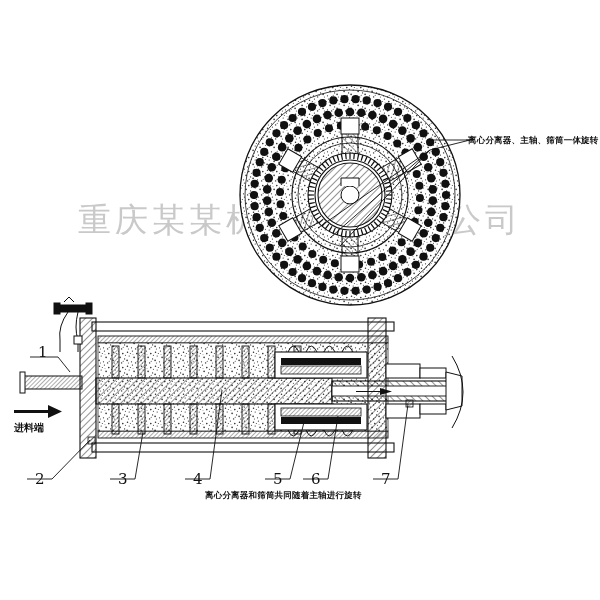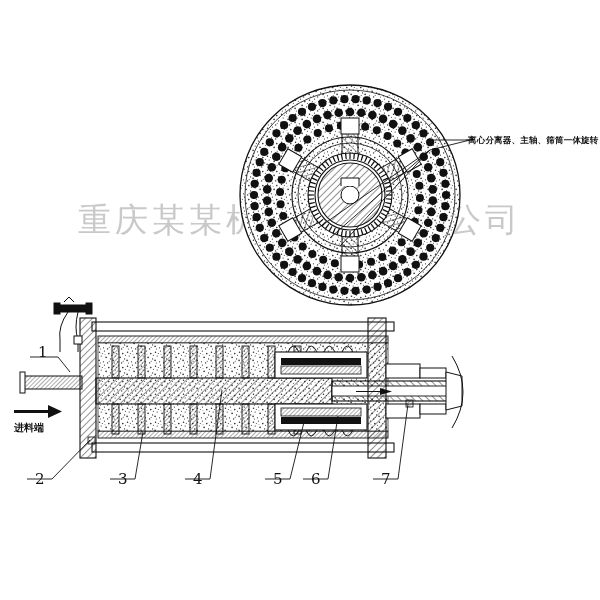--- a/index.html
+++ b/index.html
@@ -432,20 +432,21 @@
 
       <line x1="373" y1="479" x2="398" y2="479"></line>
       <path d="M398,479 L408,404"></path>
       <rect x="406" y="400" width="7" height="7" fill="url(#hatchFine)" stroke="#111" stroke-width="0.8"></rect>
       <rect x="88" y="437" width="7" height="7" fill="url(#hatchFine)" stroke="#111" stroke-width="0.8"></rect>
     </g>
   </svg>
 
   <div class="cnlabel" style="left:468px;top:135px;">离心分离器、主轴、筛筒一体旋转</div>
 
+  <div class="cnlabel" style="left:205px;top:490px;">离心分离器和筛筒共同随着主轴进行旋转</div>
 
   <div class="feedlab" style="left:14px;top:421px;">进料端</div>
 
   <div id="callout-layer">
       <div class="numlab" style="left: 38px; top: 343px;">1</div>
       <div class="numlab" style="left: 35px; top: 470px;">2</div>
       <div class="numlab" style="left: 118px; top: 470px;">3</div>
       <div class="numlab" style="left: 193px; top: 470px;">4</div>
       <div class="numlab" style="left: 273px; top: 470px;">5</div>
       <div class="numlab" style="left: 311px; top: 470px;">6</div>

